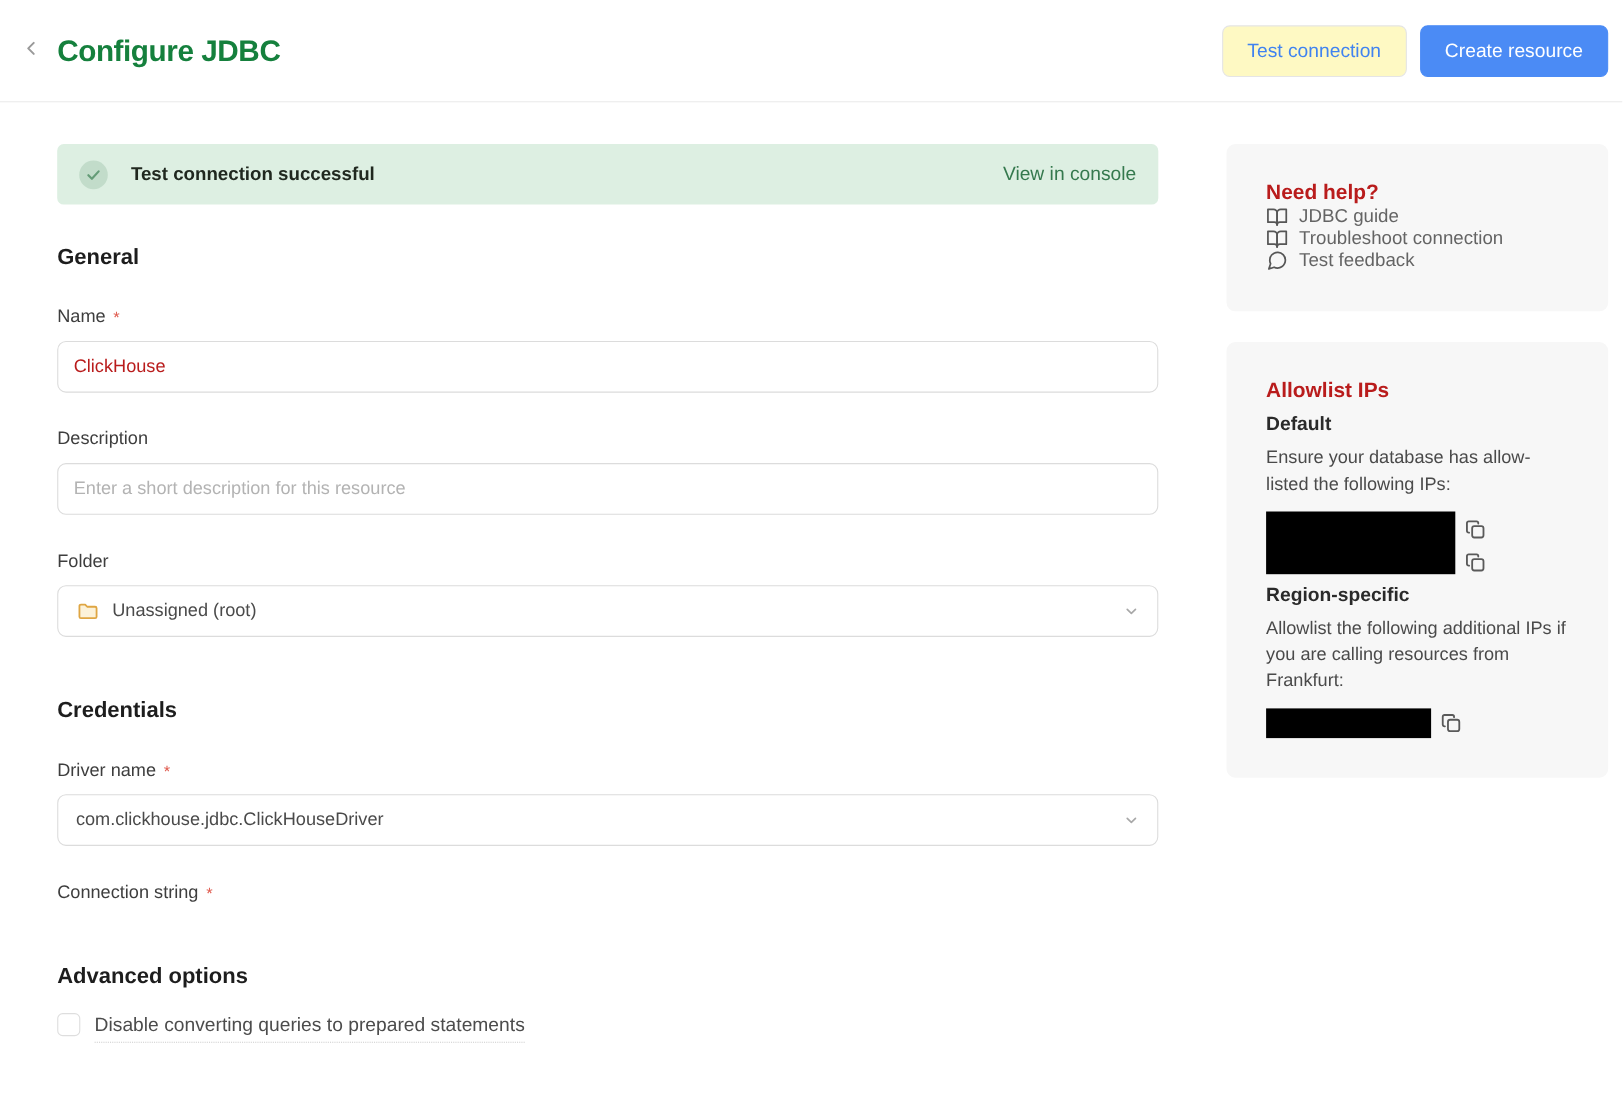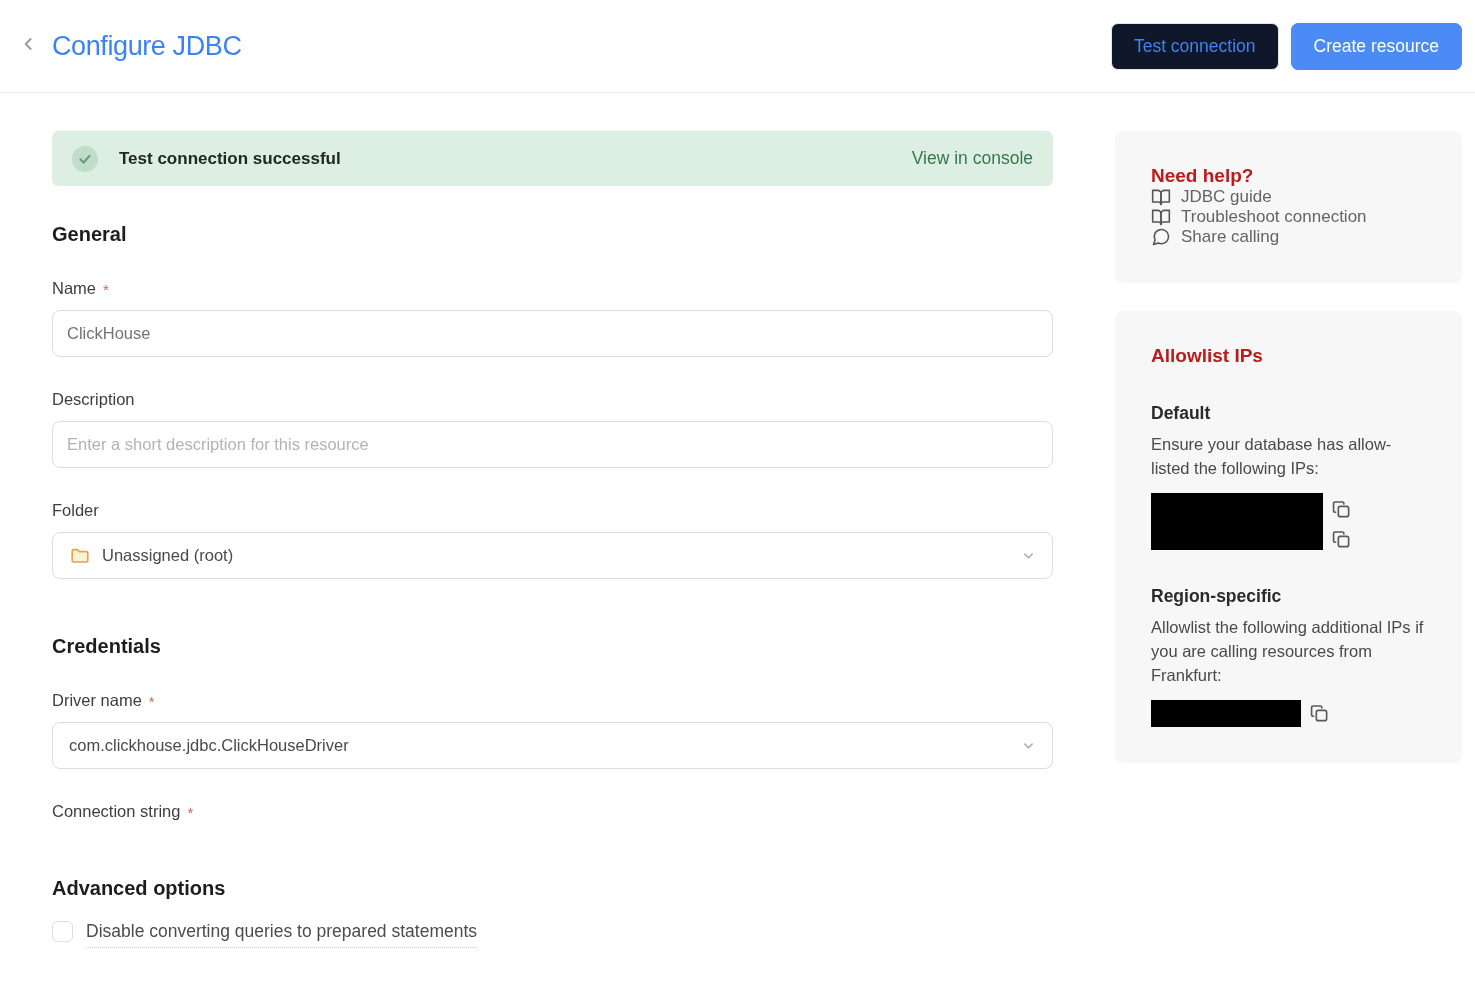--- a/index.html
+++ b/index.html
@@ -21,34 +21,34 @@
     border-bottom:1px solid #ececec;
     background:#fff;
   }
   .back-btn {
     width:26px; height:26px;
     display:flex; align-items:center; justify-content:center;
     cursor:pointer; color:#9a9a9a;
   }
   .page-title {
     margin:0 12px 0 10px;
-    font-size:27px; font-weight:400; color:#3b82f6;
+    font-size:27px; font-weight:700; color:#15803d;
     letter-spacing:-0.4px;
   }
   .header-spacer { flex:1; }
   .btn {
     height:47px; border-radius:7px;
     font-size:17.5px; font-weight:500;
     padding:0 22px;
     display:flex; align-items:center; justify-content:center;
     cursor:pointer;
     font-family:"Liberation Sans", sans-serif;
   }
   .btn-secondary {
-    background:#0f172a; border:1px solid #e5e5e5; color:#4083f0;
+    background:#fef9c3; border:1px solid #e5e5e5; color:#4083f0;
     margin-right:12px;
   }
   .btn-primary {
     background:#4b8bf5; border:1px solid #4b8bf5; color:#fff;
   }
 
   
   .content { display:flex; padding:38px 0 0 52px; }
   .main-col { width:1001px; flex:none; }
   .side-col { width:347px; flex:none; margin-left:62px; }
@@ -77,21 +77,21 @@
     margin-top:33px;
     font-size:16.5px; color:#3e3e3e;
     display:flex; align-items:flex-end; gap:7px;
   }
   .req { color:#e05e52; font-size:15px; padding-top:1px; }
   .text-input {
     margin-top:12px;
     width:100%; height:47px;
     border:1px solid #dcdcdc; border-radius:8px;
     padding:0 14px;
-    font-size:16.5px; color:#737373;
+    font-size:16.5px; color:#b91c1c;
     font-family:"Liberation Sans", sans-serif;
     outline:none; background:#fff;
   }
   .text-input::placeholder { color:#b3b3b3; }
   .select-box {
     margin-top:12px;
     width:100%; height:47px;
     border:1px solid #dcdcdc; border-radius:8px;
     padding:0 16px;
     display:flex; align-items:center;
@@ -135,21 +135,21 @@
     background:#f7f7f7; border-radius:8px;
     padding:34px 36px 36px 36px;
   }
   .card + .card { margin-top:28px; }
   .card-heading { font-size:19px; font-weight:600; color:#b91c1c; margin:0; }
   .help-link {
     display:flex; align-items:center; gap:10px;
     color:#646464; font-size:17px; cursor:pointer;
   }
   .help-link .hl-icon { color:#565656; display:flex; flex:none; }
-  .sub-heading { font-size:17.5px; font-weight:600; color:#2a2a2a; margin-top:36px; }
+  .sub-heading { font-size:17.5px; font-weight:600; color:#2a2a2a; margin-top:8px; }
   .card-para { font-size:16.5px; color:#4a4a4a; line-height:24px; margin-top:8px; }
   .ip-row { display:flex; align-items:flex-start; margin-top:13px; }
   .redact-big { width:172px; height:57px; background:#000; flex:none; }
   .redact-small { width:150px; height:27px; background:#000; flex:none; }
   .copy-col { display:flex; flex-direction:column; gap:11px; margin-left:9px; padding-top:7px; }
   .copy-btn { color:#5a5a5a; display:flex; cursor:pointer; }
   .copy-solo { margin-left:9px; padding-top:4px; }
 </style>
 </head>
 <body>
@@ -275,21 +275,21 @@
         </span>
         <span>Troubleshoot connection</span>
       </div>
 
       <div class="help-link">
         <span class="hl-icon">
           <svg width="20" height="20" viewBox="0 0 24 24" fill="none" stroke="currentColor" stroke-width="1.9" stroke-linecap="round" stroke-linejoin="round">
               <path d="M21 11.5a8.38 8.38 0 0 1-.9 3.8 8.5 8.5 0 0 1-7.6 4.7 8.38 8.38 0 0 1-3.8-.9L3 21l1.9-5.7a8.38 8.38 0 0 1-.9-3.8 8.5 8.5 0 0 1 4.7-7.6 8.38 8.38 0 0 1 3.8-.9h.5a8.48 8.48 0 0 1 8 8v.5z"></path>
             </svg>
         </span>
-        <span>Share calling</span>
+        <span>Test feedback</span>
       </div>
     </div>
 
     <div class="card">
       <div class="card-heading">Allowlist IPs</div>
 
       <div class="sub-heading">Default</div>
       <div class="card-para">Ensure your database has allow-listed the following IPs:</div>
 
       <div class="ip-row">

